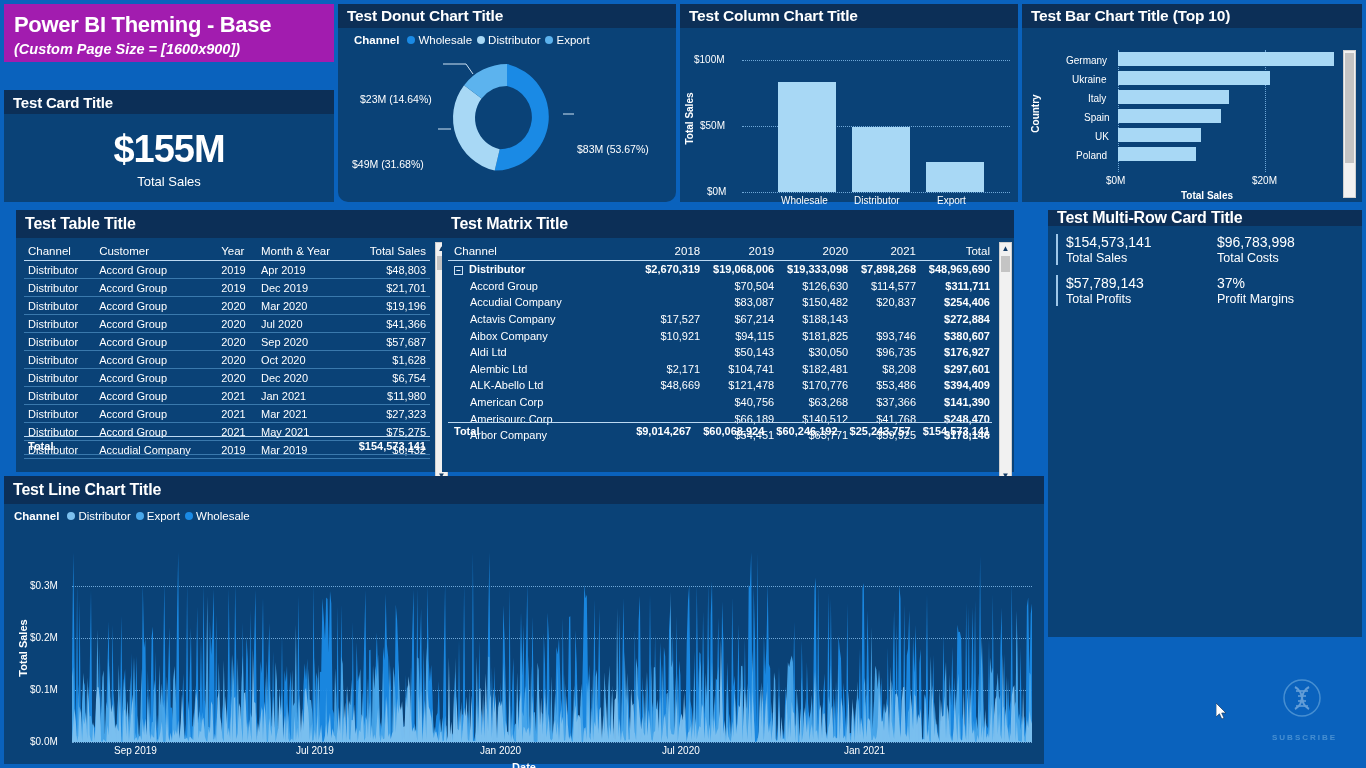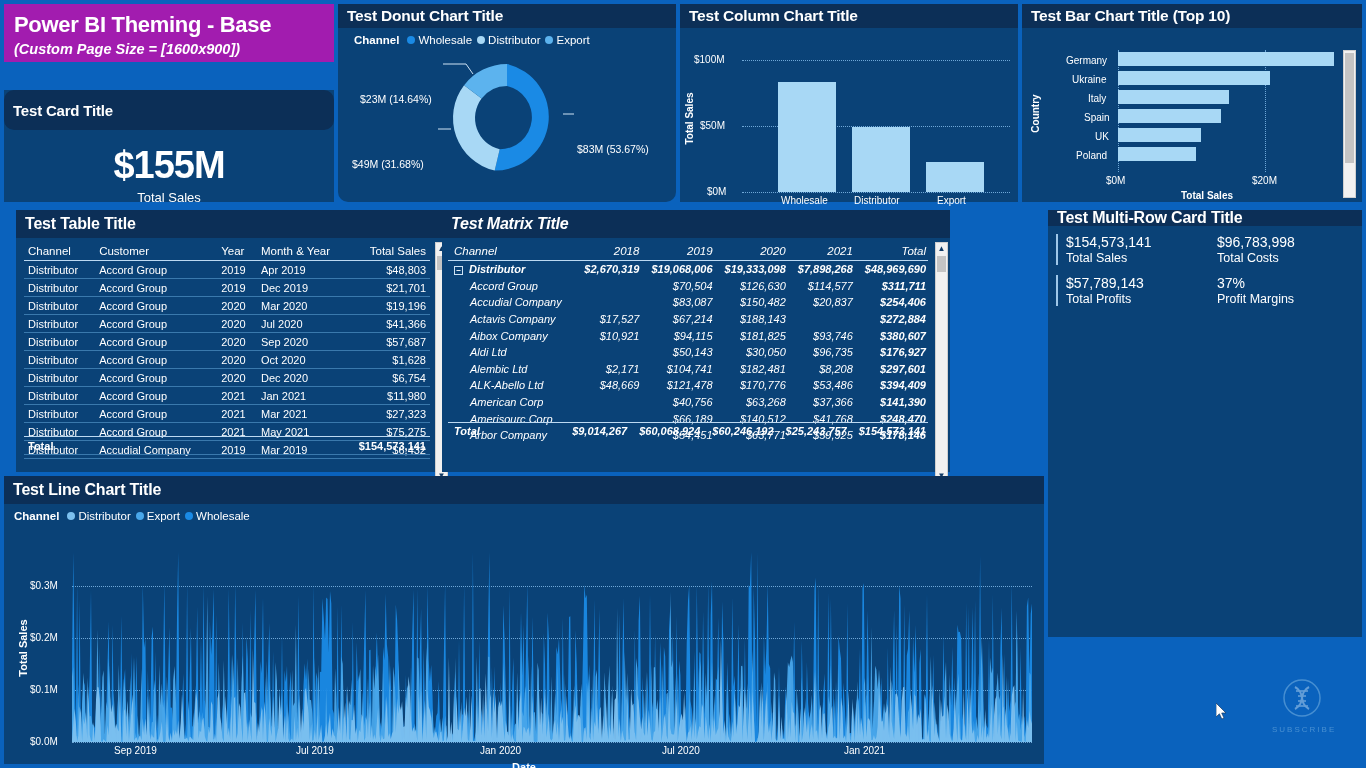--- a/index.html
+++ b/index.html
@@ -19,21 +19,21 @@
   }
   .panel-body { position: relative; width:100%; }
 
   
   #hdr { left:4px; top:4px; width:330px; height:58px; background:#a21caf; }
   #hdr .h1 { color:#fff; font-size:22px; font-weight:bold; padding:8px 0 0 10px; letter-spacing:-0.3px;}
   #hdr .h2 { color:#fff; font-size:14.5px; font-style:italic; font-weight:bold; padding:3px 0 0 10px;}
 
   
   #card { left:4px; top:90px; width:330px; height:112px; }
-  #card .panel-title { height:40px; font-size:15px;border-radius:10px; }
+  #card .panel-title { height:24px; font-size:15px; }
   #card .big { color:#ffffff; font-size:38px; font-weight:bold; text-align:center; margin-top:14px; letter-spacing:-1px;}
   #card .sub { color:#ffffff; font-size:13px; text-align:center; margin-top:3px; }
 
   
   .legend { display:flex; align-items:center; gap:5px; font-size:11.5px; color:#fff; padding:6px 0 0 16px; }
   .legend .lbl { font-weight:bold; margin-right:3px;}
   .legend .item { display:flex; align-items:center; gap:3px; }
   .dot { width:8px; height:8px; border-radius:50%; display:inline-block; }
 
   
@@ -59,21 +59,21 @@
   #tbl { left:16px; top:210px; width:434px; height:262px; }
   #tbl .panel-title { height:28px; font-size:16px; }
   table.pbi { width:100%; border-collapse:collapse; color:#fff; font-size:11px; }
   table.pbi th { font-weight:normal; text-align:left; padding:3px 4px; font-size:11.5px;
                  border-bottom:1px solid #bcd9f2; }
   table.pbi td { padding:2.5px 4px; border-bottom:1px solid #3a79ad; white-space:nowrap; }
   table.pbi td.num, table.pbi th.num { text-align:right; }
   .totalrow td { font-weight:bold; border-bottom:none; border-top:1px solid #bcd9f2; padding-top:4px;}
 
   
-  #mtx { left:442px; top:210px; width:508px; height:262px;font-style:italic; }
+  #mtx { left:442px; top:210px; width:572px; height:262px; }
   #mtx .panel-title { height:28px; font-size:16px; }
   table.mx { width:100%; border-collapse:collapse; color:#fff; font-size:11px; }
   table.mx th { font-weight:normal; text-align:right; padding:3px 6px; font-size:11.5px; }
   table.mx th.lft { text-align:left; }
   table.mx td { padding:2.3px 6px; text-align:right; white-space:nowrap; }
   table.mx td.lft { text-align:left; }
   .mx-headsep td, .mx-headsep th { border-bottom:1px solid #bcd9f2; }
   .mx-grp td { font-weight:bold; }
   .mx-tot td { font-weight:bold; border-top:1px solid #bcd9f2; padding-top:4px;}
   .expander { display:inline-block; width:9px; height:9px; border:1px solid #cfe3f5;
@@ -92,21 +92,21 @@
   #line .panel-title { height:28px; font-size:16px; }
 
   
   .vscroll { position:absolute; width:13px; background:#f1f1f1; border:1px solid #cfcfcf; }
   .vscroll .arrow { position:absolute; left:0; width:11px; height:11px; color:#103a66;
                     font-size:8px; text-align:center; line-height:11px; }
   .vscroll .thumb { position:absolute; left:1px; width:9px; background:#c4c4c4; }
 
   .cursor { position:absolute; width:12px; height:18px; }
   .wm { position:absolute; opacity:.45; text-align:center; }
-  .wm-txt { color:#8fc4ea; font-size:8px; letter-spacing:2px; font-weight:normal; margin-top:7px;}
+  .wm-txt { color:#8fc4ea; font-size:8px; letter-spacing:2px; font-weight:bold; margin-top:15px;}
 </style>
 </head>
 <body>
 
 <div id="canvas">
 
   <div class="panel" id="hdr">
     <div class="h1">Power BI Theming - Base</div>
     <div class="h2">(Custom Page Size = [1600x900])</div>
   </div>

